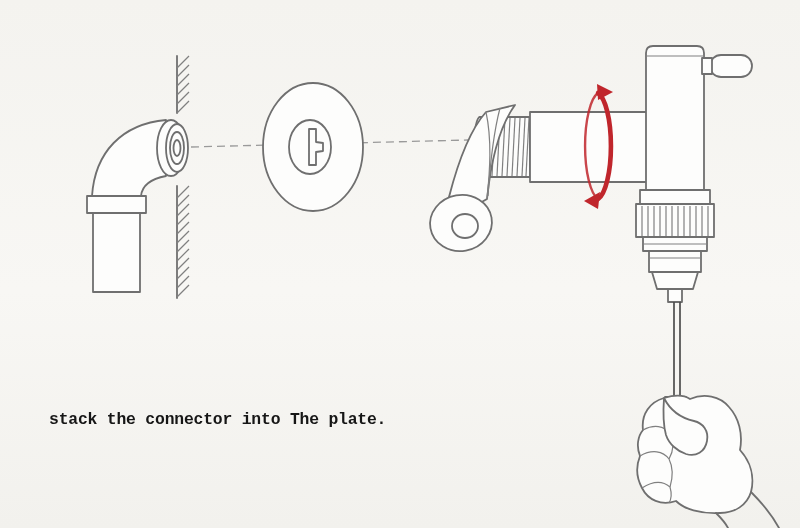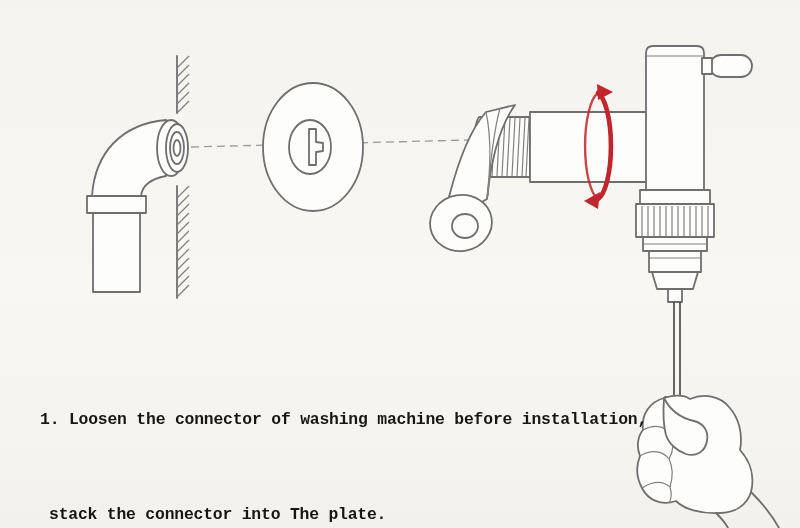--- a/index.html
+++ b/index.html
@@ -168,20 +168,19 @@
         C 703,423 709,431 707,441
         C 705,452 696,457 686,454
         C 677,451 669,444 666,435
         C 664,428 663,412 664,398 Z"></path>
       <path class="s" d="M 751,492 C 762,503 772,515 779,528"></path>
       <path class="s" d="M 716,513 C 722,519 726,524 728,528"></path>
     </g>
   </svg>
 
   <div class="instructions">
-    <div class="iline">1. Loosen the connector of washing machine before installation,</div>
     <div class="iline cont">stack the connector into The plate.</div>
     
     
     
   </div>
 
 </div>
 
 </body></html>

